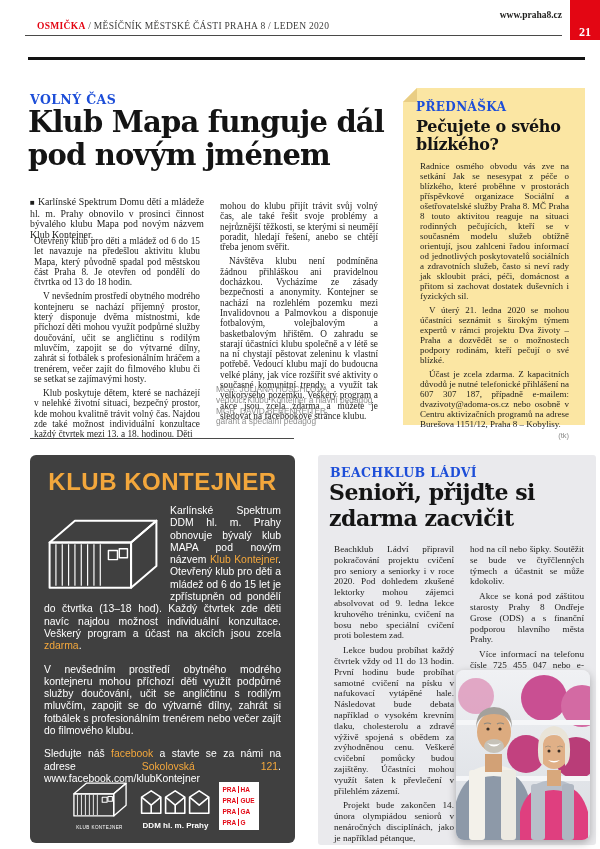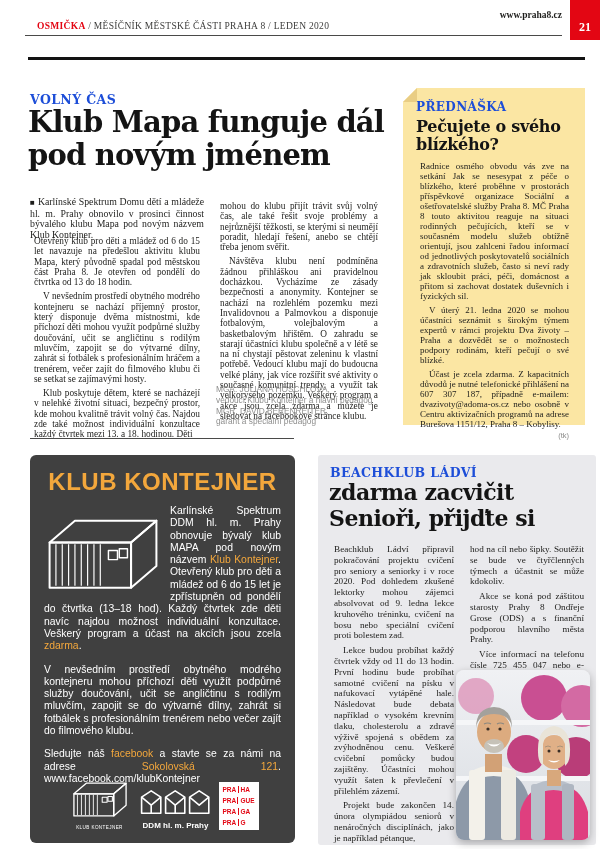--- a/index.html
+++ b/index.html
@@ -5,21 +5,21 @@
   * { margin:0; padding:0; box-sizing:border-box; }
   html,body { width:600px; height:849px; }
   body { position:relative; background:#ffffff; font-family:"Liberation Serif",serif; color:#1d1d1b; overflow:hidden; }
   .abs { position:absolute; }
 
   
   .hdr-left { left:25px; top:21px; font-size:9.5px; letter-spacing:0.3px; color:#3c3c3b;padding-left:12px; }
   .hdr-left b { color:#e30613; font-weight:bold; }
   .hdr-right { right:38px; top:10px; font-size:9.5px; font-weight:bold; color:#1d1d1b; }
   .pagebox { right:0; top:0; width:30px; height:40px; background:#e30613; color:#fff;
-             display:flex; align-items:flex-end; justify-content:center; padding-bottom:5px;
+             display:flex; align-items:flex-end; justify-content:center; 
              font-size:12px; font-weight:bold; }
   .hdr-rule { left:25px; top:35px; width:537px; height:1px; background:#4a4a49; }
   .heavy-rule { left:28px; top:57px; width:557px; height:3px; background:#131313; }
 
   
   .kicker { font-family:"DejaVu Serif",serif; font-weight:bold; color:#1d4ed8; font-size:12.5px; letter-spacing:0.4px; }
   .headline { font-family:"DejaVu Serif",serif; font-weight:bold; color:#141414; }
   .hl-line { white-space:nowrap; }
   .body-text { font-size:9.3px; line-height:10.3px; text-align:justify; }
   .body-text p { margin:4px; }
@@ -213,22 +213,22 @@
           <span class="l">PRA</span>
           <span class="r">G</span>
         </div>
     </div>
   </div>
 </div>
 
 <div class="abs graybox">
   <div class="abs kicker gb-kicker">BEACHKLUB LÁDVÍ</div>
   <div class="abs headline gb-headline">
+    <div class="hl-line">Senioři, přijďte si</div>
     <div class="hl-line">zdarma zacvičit</div>
-    <div class="hl-line">Senioři, přijďte si</div>
   </div>
 
   <div class="abs gb-col1 body-text">
     <p>Beachklub Ládví připravil pokračování projektu cvičení pro seniory a seniorky i v roce 2020. Pod dohledem zkušené lektorky mohou zájemci absolvovat od 9. ledna lekce kruhového tréninku, cvičení na bosu nebo speciální cvičení proti bolestem zad.</p>
     <p class="ind">Lekce budou probíhat každý čtvrtek vždy od 11 do 13 hodin. První hodinu bude probíhat samotné cvičení na písku v nafukovací vytápěné hale. Následovat bude debata například o vysokém krevním tlaku, cholesterolu a zdravé výživě spojená s obědem za zvýhodněnou cenu. Veškeré cvičební pomůcky budou zajištěny. Účastníci mohou využít šaten k převlečení v přilehlém zázemí.</p>
     <p class="ind">Projekt bude zakončen 14. února olympiádou seniorů v nenáročných disciplínách, jako je například pétanque,</p>
   </div>
 
   <div class="abs gb-col2 body-text">
     <p>hod na cíl nebo šipky. Soutěžit se bude ve čtyřčlenných týmech a účastnit se může kdokoliv.</p>

